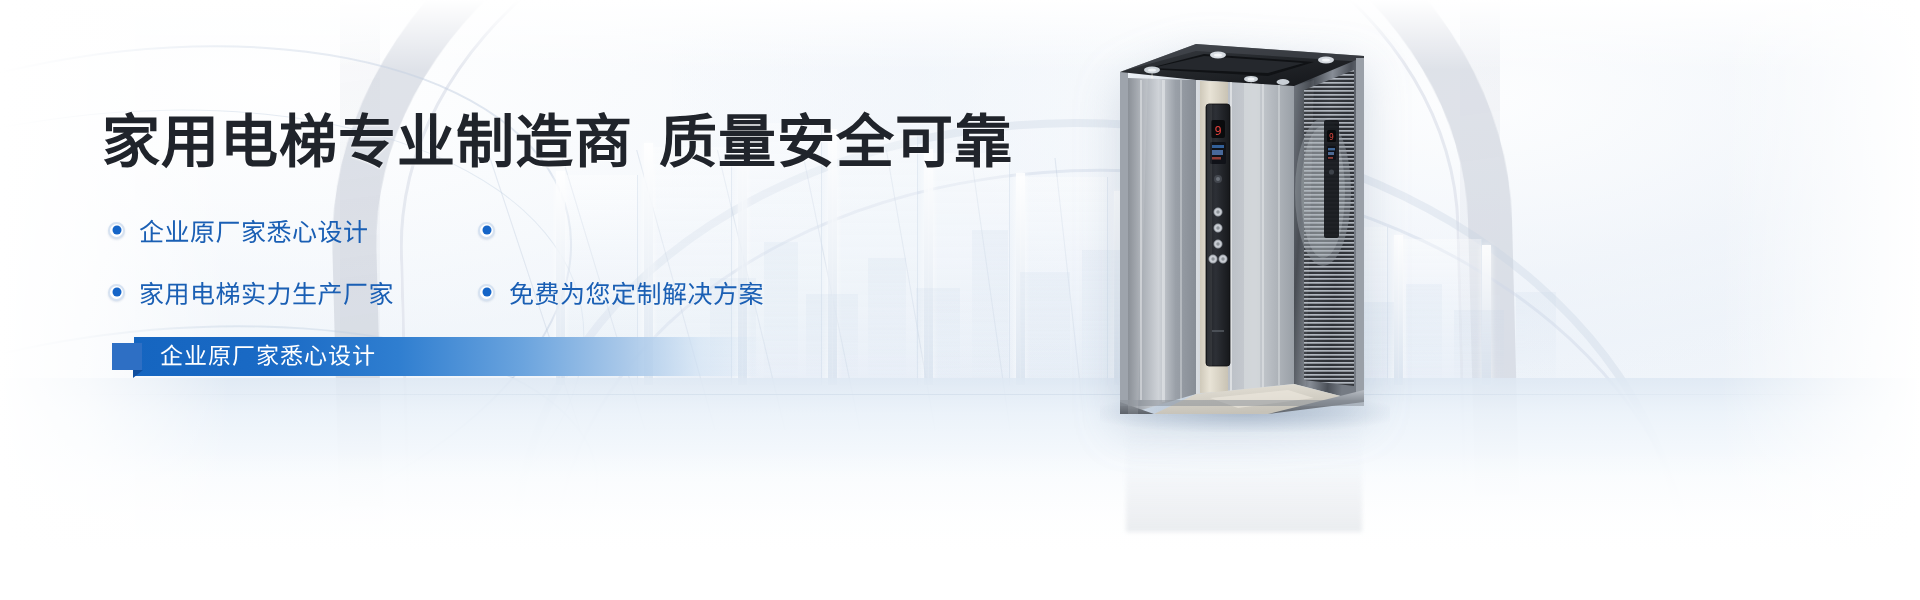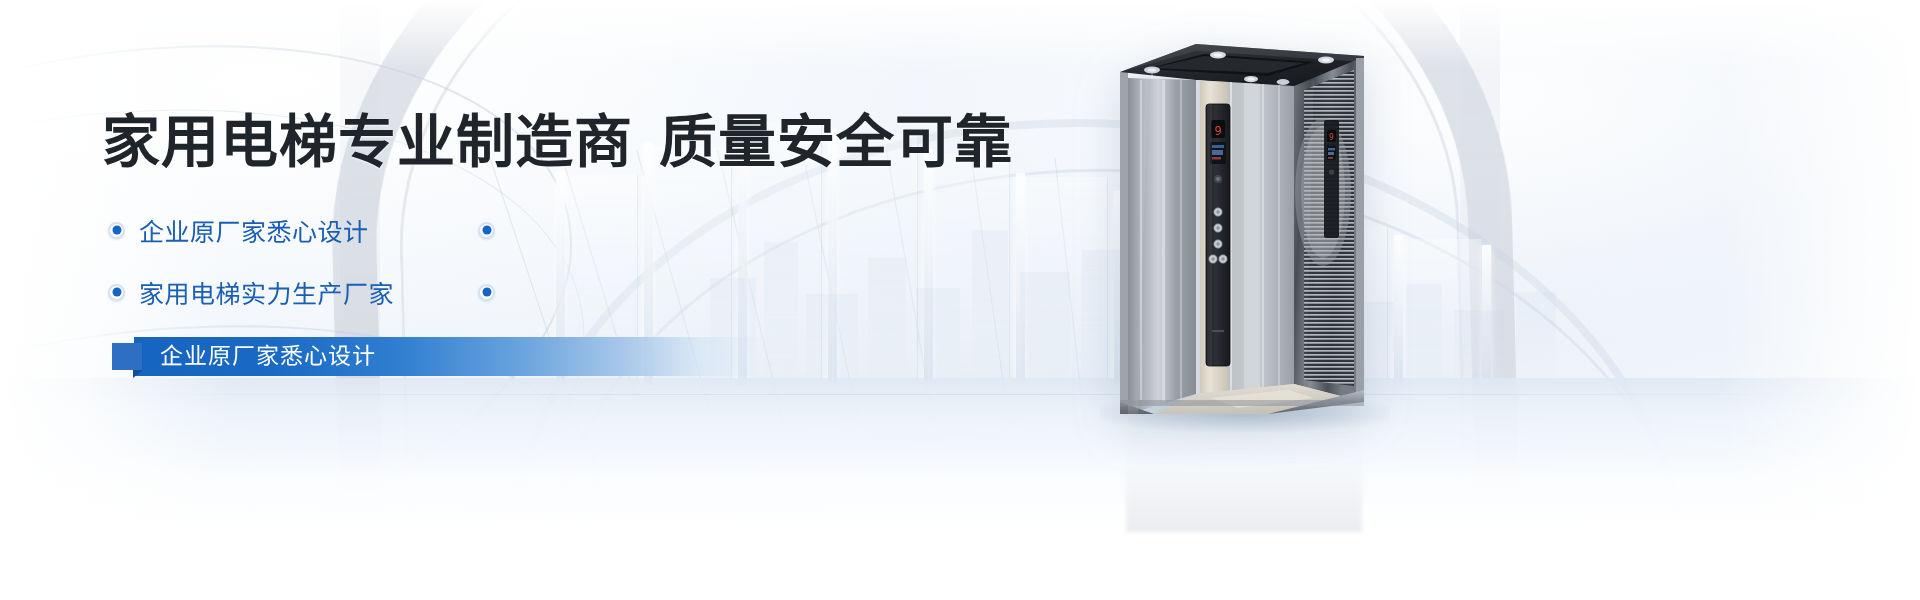--- a/index.html
+++ b/index.html
@@ -558,20 +558,21 @@
       </div>
       <div class="bullet">
         <span class="dot"></span>
       </div>
       <div class="bullet">
         <span class="dot"></span>
         <span class="bullet-text">家用电梯实力生产厂家</span>
       </div>
       <div class="bullet">
         <span class="dot"></span>
+        <span class="bullet-text">免费为您定制解决方案</span>
       </div>
     </div>
   </div>
 
   <div class="ribbon">
     <div class="ribbon-bar"></div>
     <div class="ribbon-tab"></div>
     <div class="ribbon-text">企业原厂家悉心设计</div>
   </div>
 

